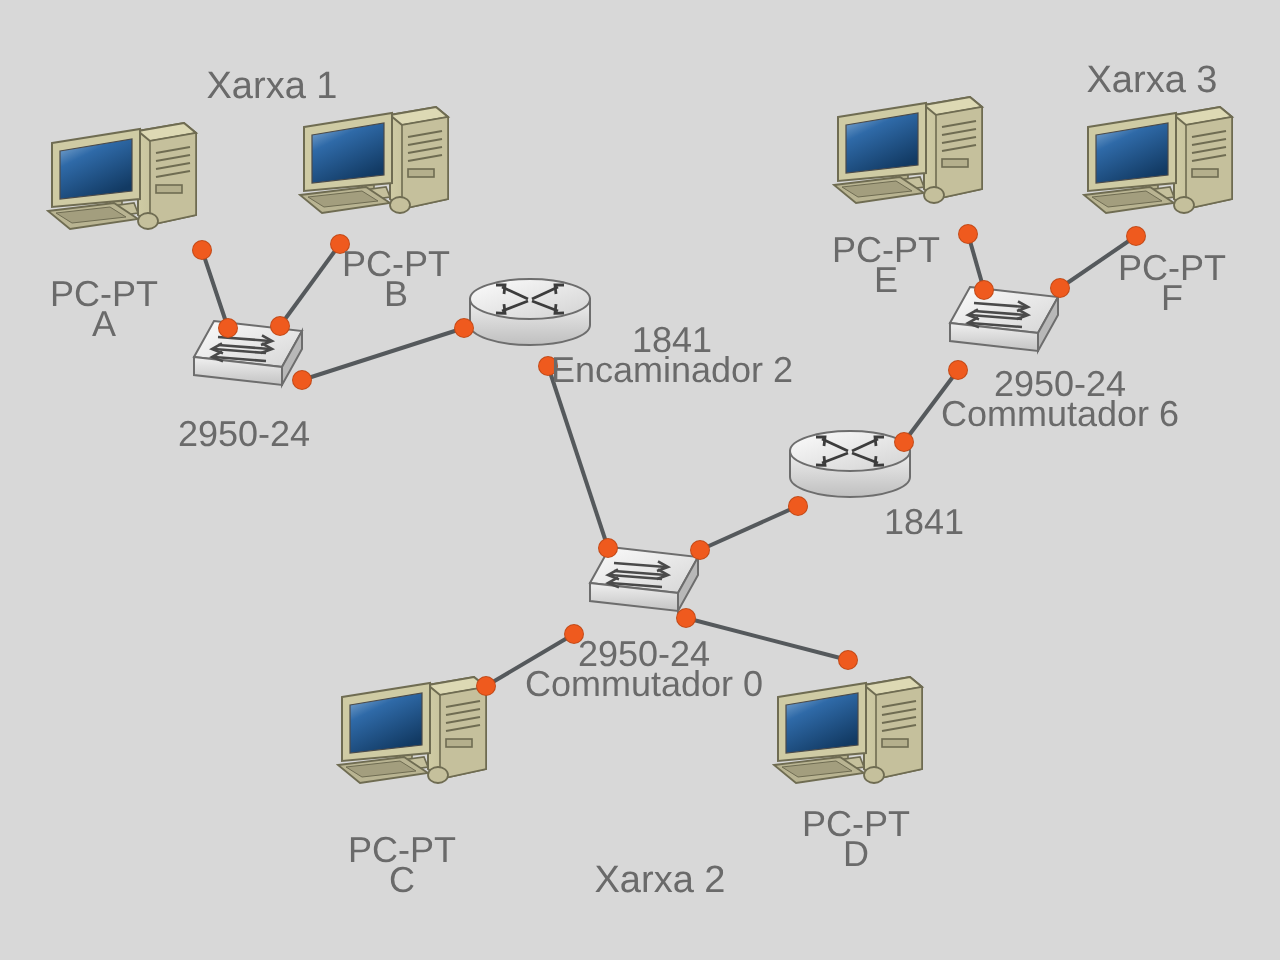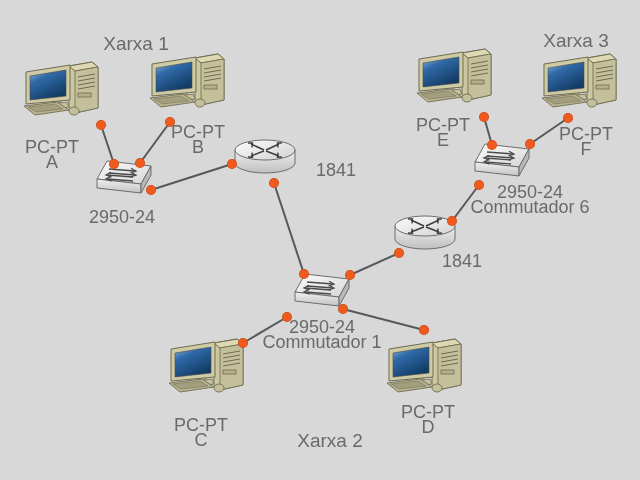--- a/index.html
+++ b/index.html
@@ -355,22 +355,22 @@
       <div class="dot" style="left: 568px; top: 118px;"></div>
       <div class="dot" style="left: 287px; top: 317px;"></div>
       <div class="dot" style="left: 243px; top: 343px;"></div>
       <div class="dot" style="left: 343px; top: 309px;"></div>
       <div class="dot" style="left: 424px; top: 330px;"></div>
     </div>
   <div id="label-layer">
       <div class="label" style="left: 52px; top: 140px;"><span>PC-PT</span><span class="l2">A</span></div>
       <div class="label" style="left: 198px; top: 125px;"><span>PC-PT</span><span class="l2">B</span></div>
       <div class="label" style="left: 122px; top: 210px;"><span>2950-24</span></div>
-      <div class="label" style="left: 336px; top: 163px;"><span>1841</span></div>
-      <div class="label" style="left: 322px; top: 320px;"><span>2950-24</span><span class="l2">Commutador 1</span></div>
+      <div class="label" style="left: 336px; top: 163px;"><span>1841</span><span class="l2">Encaminador 2</span></div>
+      <div class="label" style="left: 322px; top: 320px;"><span>2950-24</span><span class="l2">Commutador 0</span></div>
       <div class="label" style="left: 462px; top: 254px;"><span>1841</span></div>
       <div class="label" style="left: 530px; top: 185px;"><span>2950-24</span><span class="l2">Commutador 6</span></div>
       <div class="label" style="left: 443px; top: 118px;"><span>PC-PT</span><span class="l2">E</span></div>
       <div class="label" style="left: 586px; top: 127px;"><span>PC-PT</span><span class="l2">F</span></div>
       <div class="label" style="left: 201px; top: 418px;"><span>PC-PT</span><span class="l2">C</span></div>
       <div class="label" style="left: 428px; top: 405px;"><span>PC-PT</span><span class="l2">D</span></div>
     </div>
   <div id="zone-layer">
       <div class="zone-label" style="left: 136px; top: 33px;">Xarxa 1</div>
       <div class="zone-label" style="left: 576px; top: 30px;">Xarxa 3</div>

